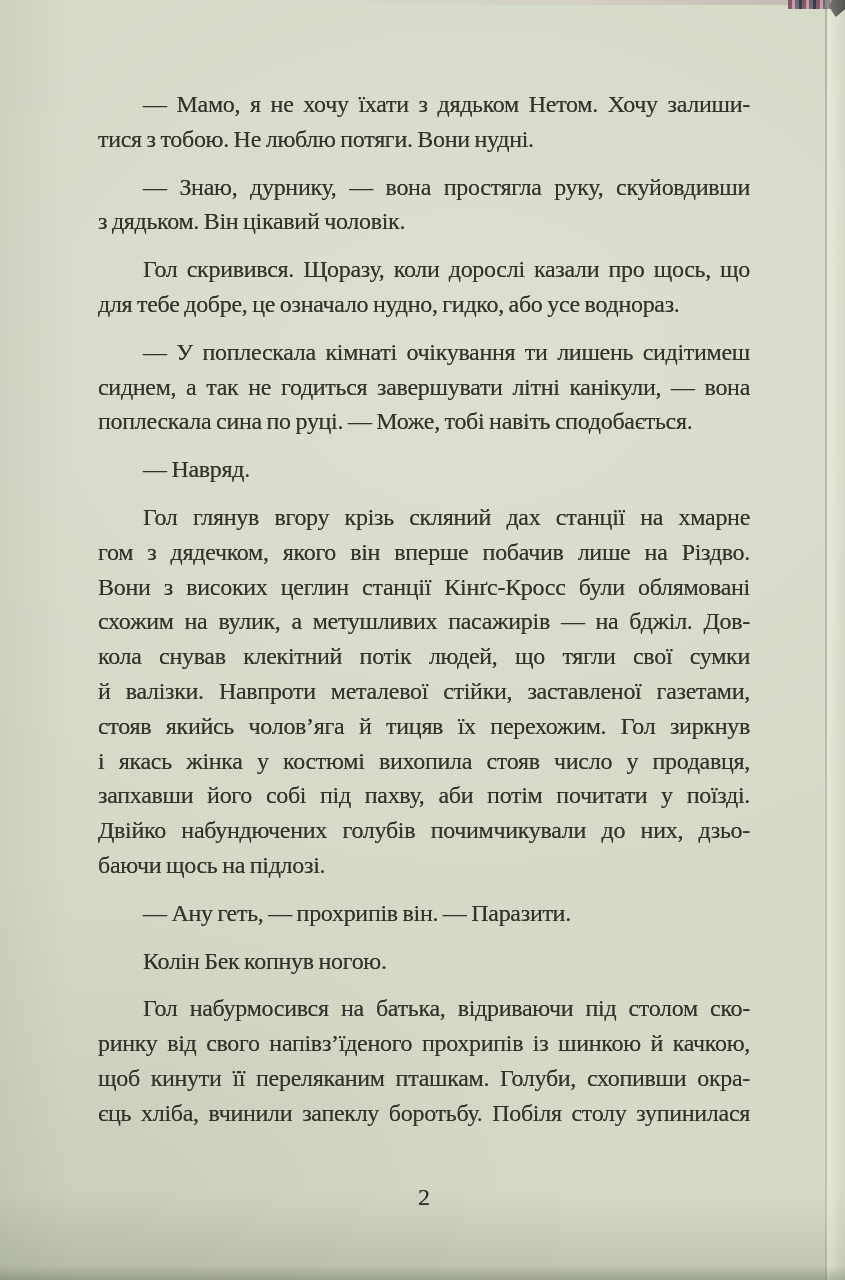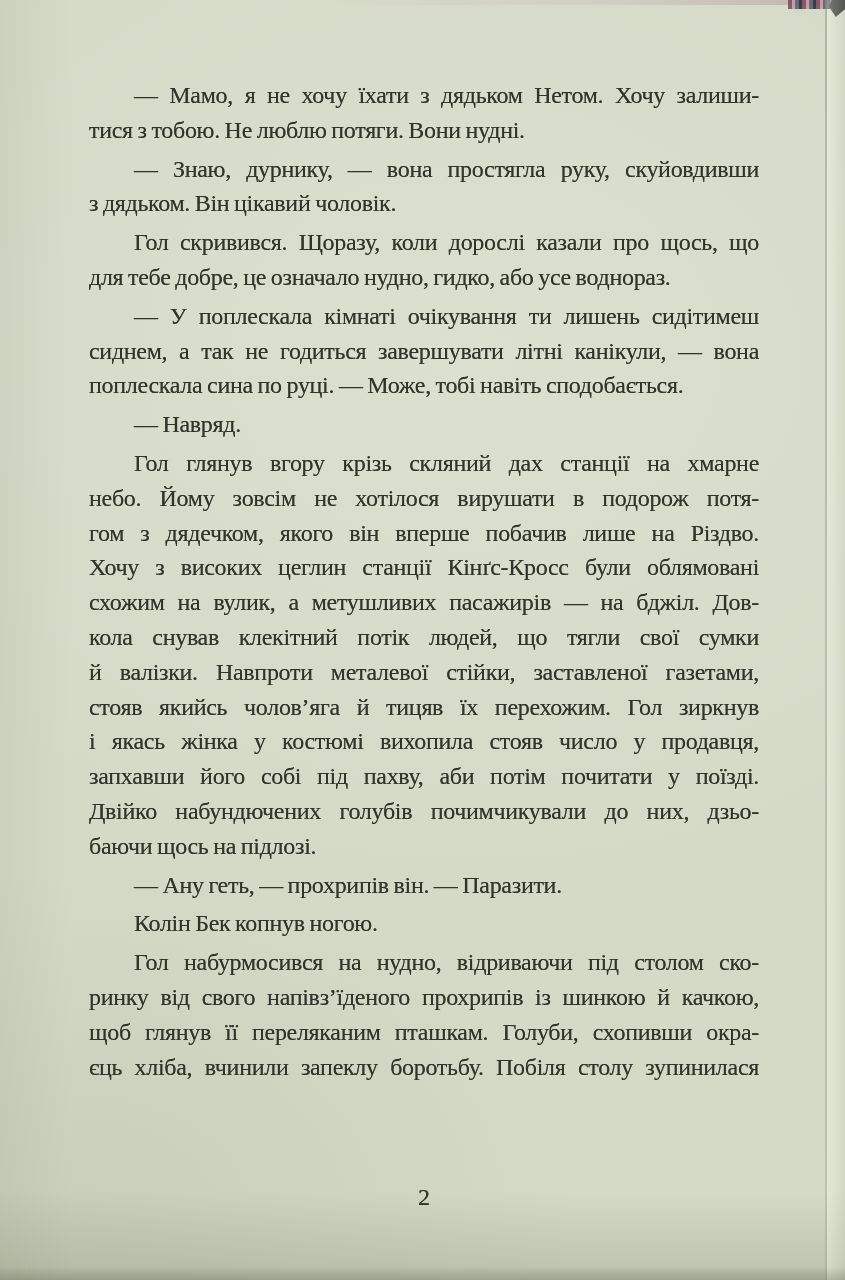--- a/index.html
+++ b/index.html
@@ -72,21 +72,21 @@
   .text-block {
     position: absolute;
     left: 85px; top: 74px;
     width: 678px;
     color: #31332c;
     font-size: 24px;
     letter-spacing: -0.3px;
     word-spacing: -1px;
     text-shadow: 0 0 0.6px rgba(45,47,40,0.65);
   }
-  .paragraph { margin: 4px; }
+  .paragraph { margin: 13px; }
   .line {
     height: 34.8px;
     line-height: 34.8px;
     overflow: hidden;
     text-align: justify;
     text-align-last: justify;
     white-space: normal;
   }
   .line.indent { text-indent: 45px; }
   .line.last { text-align-last: left; }
@@ -126,42 +126,41 @@
       <div class="paragraph">
         <div class="line indent">— У поплескала кімнаті очікування ти лишень сидітимеш</div>
         <div class="line">сиднем, а так не годиться завершувати літні канікули, — вона</div>
         <div class="line last">поплескала сина по руці. — Може, тобі навіть сподобається.</div>
       </div>
       <div class="paragraph">
         <div class="line indent last">— Навряд.</div>
       </div>
       <div class="paragraph">
         <div class="line indent">Гол глянув вгору крізь скляний дах станції на хмарне</div>
-        <div class="line">небо. Йому зовсім не хотілося вирушати в подорож потя-</div>
         <div class="line">гом з дядечком, якого він вперше побачив лише на Різдво.</div>
-        <div class="line">Хочу з високих цеглин станції Кінґс-Кросс були облямовані</div>
+        <div class="line">Вони з високих цеглин станції Кінґс-Кросс були облямовані</div>
         <div class="line">схожим на вулик, а метушливих пасажирів — на бджіл. Дов-</div>
         <div class="line">кола снував клекітний потік людей, що тягли свої сумки</div>
         <div class="line">й валізки. Навпроти металевої стійки, заставленої газетами,</div>
         <div class="line">стояв якийсь чолов’яга й тицяв їх перехожим. Гол зиркнув</div>
         <div class="line">і якась жінка у костюмі вихопила стояв число у продавця,</div>
         <div class="line">запхавши його собі під пахву, аби потім почитати у поїзді.</div>
         <div class="line">Двійко набундючених голубів почимчикували до них, дзьо-</div>
         <div class="line last">баючи щось на підлозі.</div>
       </div>
       <div class="paragraph">
         <div class="line indent last">— Ану геть, — прохрипів він. — Паразити.</div>
       </div>
       <div class="paragraph">
         <div class="line indent last">Колін Бек копнув ногою.</div>
       </div>
       <div class="paragraph">
-        <div class="line indent">Гол набурмосився на нудно, відриваючи під столом ско-</div>
+        <div class="line indent">Гол набурмосився на батька, відриваючи під столом ско-</div>
         <div class="line">ринку від свого напівз’їденого прохрипів із шинкою й качкою,</div>
-        <div class="line">щоб глянув її переляканим пташкам. Голуби, схопивши окра-</div>
+        <div class="line">щоб кинути її переляканим пташкам. Голуби, схопивши окра-</div>
         <div class="line">єць хліба, вчинили запеклу боротьбу. Побіля столу зупинилася</div>
       </div>
     </div>
 
   <div class="page-number">2</div>
 
   <div class="bottom-shadow"></div>
 </div>
 
 </body></html>

